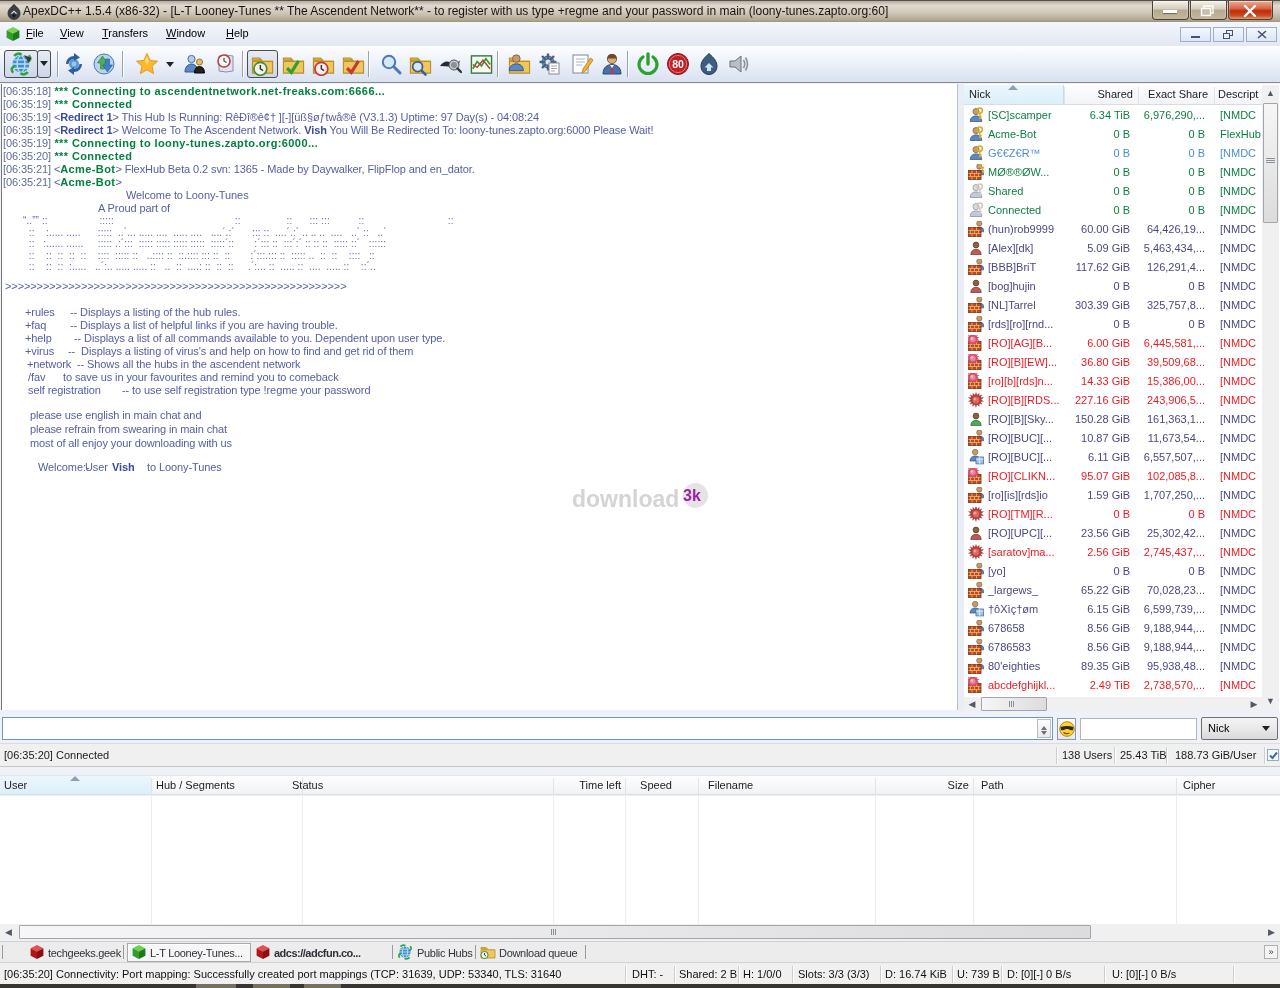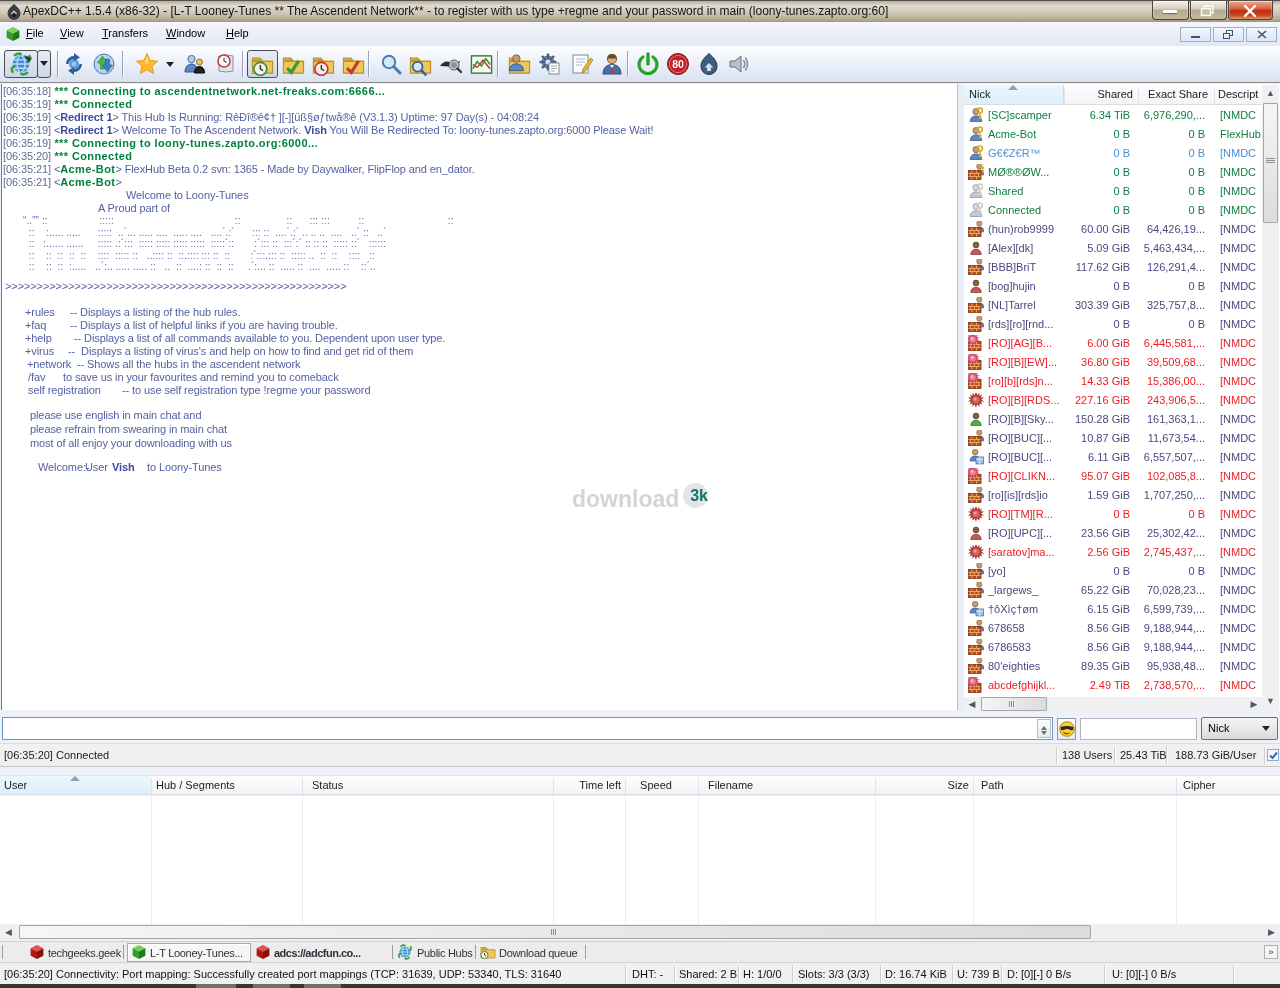--- a/index.html
+++ b/index.html
@@ -338,21 +338,21 @@
       <div class="cl a" style="left:61px;top:287px">to save us in your favourites and remind you to comeback</div>
       <div class="cl a" style="left:26px;top:300px">self registration</div>
       <div class="cl a" style="left:120px;top:300px">-- to use self registration type !regme your password</div>
       <div class="cl a" style="left:28px;top:325px">please use english in main chat and</div>
       <div class="cl a" style="left:28px;top:339px">please refrain from swearing in main chat</div>
       <div class="cl a" style="left:28px;top:353px">most of all enjoy your downloading with us</div>
       <div class="cl a" style="left:36px;top:377px">Welcome:-</div>
       <div class="cl a" style="left:83px;top:377px">User</div>
       <div class="cl a nb" style="left:110px;top:377px">Vish</div>
       <div class="cl a" style="left:145px;top:377px">to Loony-Tunes</div>
-      <div class="a" style="left:570px;top:402px;width:160px;height:34px"><span style="font-size:23px;font-weight:bold;color:#d4d4d4">download</span><span style="position:absolute;left:111px;top:-3px;width:25px;height:25px;border-radius:50%;background:#e4e4e4;color:#0f766e;font-size:16px;font-weight:bold;text-align:right;line-height:25px">3k</span></div>
+      <div class="a" style="left:570px;top:402px;width:160px;height:34px"><span style="font-size:23px;font-weight:bold;color:#d4d4d4">download</span><span style="position:absolute;left:111px;top:-3px;width:25px;height:25px;border-radius:50%;background:#e4e4e4;color:#a21caf;font-size:16px;font-weight:bold;text-align:left;line-height:25px">3k</span></div>
     </div>
     <div id="ulist" class="a">
       <div id="ulhead" class="a">
         <div class="a" style="left:0;top:0;width:100px;height:19px;background:linear-gradient(#ebf6fd,#dceffa);border-right:1px solid #c8dce8"></div>
         <svg class="a" style="left:42px;top:0px" width="14" height="5" viewBox="0 0 14 5">
           <path d="M7 0 L12 5 L2 5 Z" fill="#8aa0b4"></path>
         </svg>
         <span class="a" style="left:5px;top:3px">Nick</span>
         <span class="a" style="left:0px;top:3px;width:169px;text-align:right">Shared</span>
         <span class="a" style="left:0px;top:3px;width:244px;text-align:right">Exact Share</span>
@@ -745,21 +745,21 @@
       </svg>
     </div>
     <div class="a" style="left:0;top:766px;width:1280px;height:9px;background:#eef1f8;border-top:1px solid #c6c6c6"></div>
     <div id="thead" class="a">
       <div class="a" style="left:0;top:0;width:151px;height:18px;background:linear-gradient(#ebf6fd,#dceffa)"></div>
       <svg class="a" style="left:68px;top:0px" width="14" height="5" viewBox="0 0 14 5">
         <path d="M7 0 L12 5 L2 5 Z" fill="#8aa0b4"></path>
       </svg>
       <span class="a" style="left:4px;top:3px">User</span>
       <span class="a" style="left:156px;top:3px">Hub / Segments</span>
-      <span class="a" style="left:312px;top:3px">Status</span>
+      <span class="a" style="left:292px;top:3px">Status</span>
       <span class="a" style="left:708px;top:3px">Filename</span>
       <span class="a" style="left:981px;top:3px">Path</span>
       <span class="a" style="left:1183px;top:3px">Cipher</span>
       <span class="a" style="left:500px;top:3px;width:121px;text-align:right">Time left</span>
       <span class="a" style="left:600px;top:3px;width:112px;text-align:center">Speed</span>
       <span class="a" style="left:850px;top:3px;width:119px;text-align:right">Size</span>
       <div class="hsep a" style="left:151px;height:16px"></div>
       <div class="hsep a" style="left:302px;height:16px"></div>
       <div class="hsep a" style="left:553px;height:16px"></div>
       <div class="hsep a" style="left:625px;height:16px"></div>

